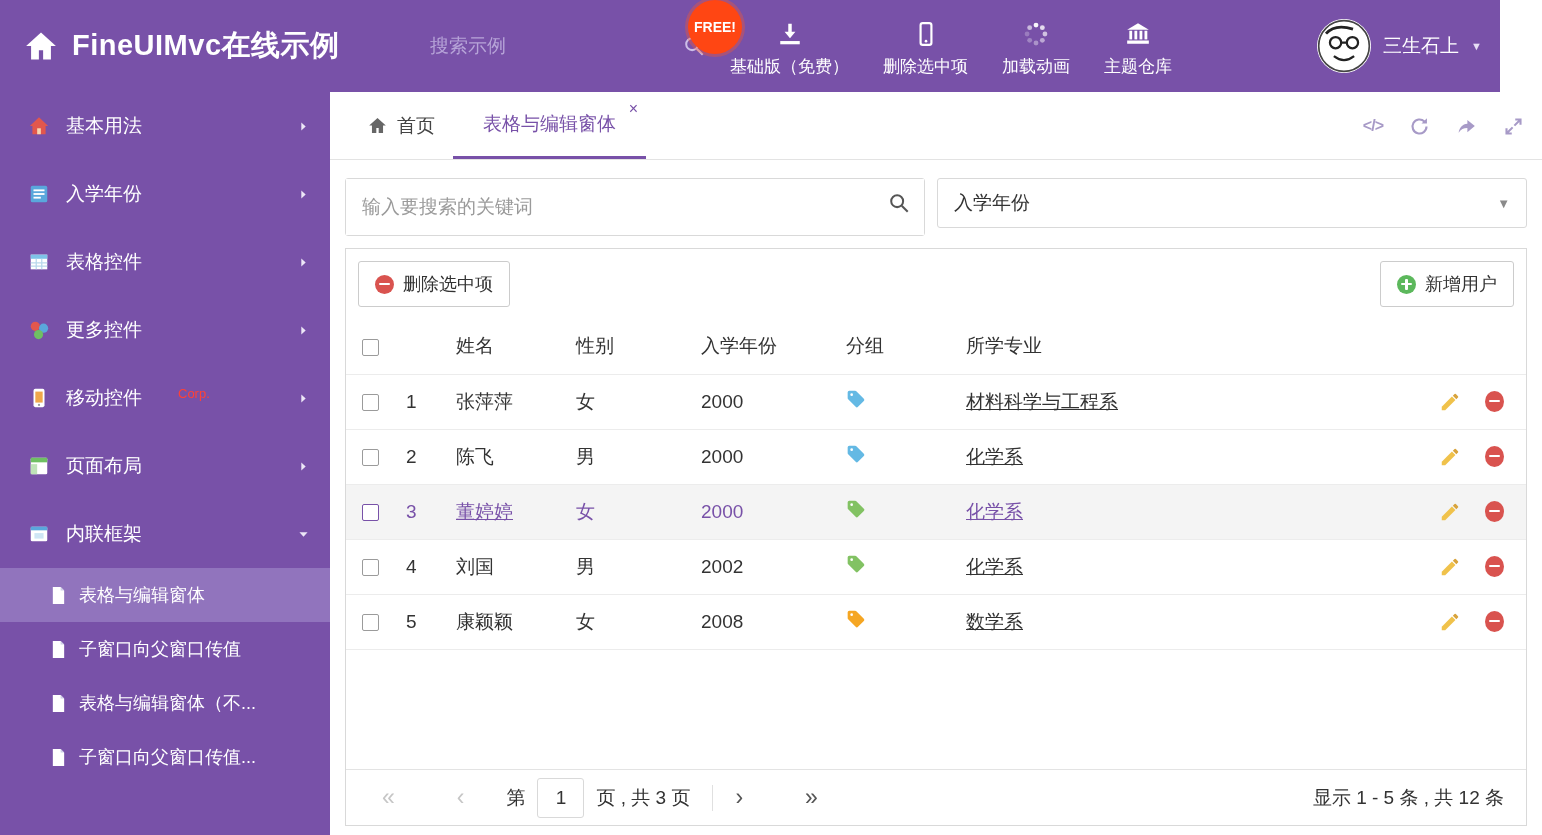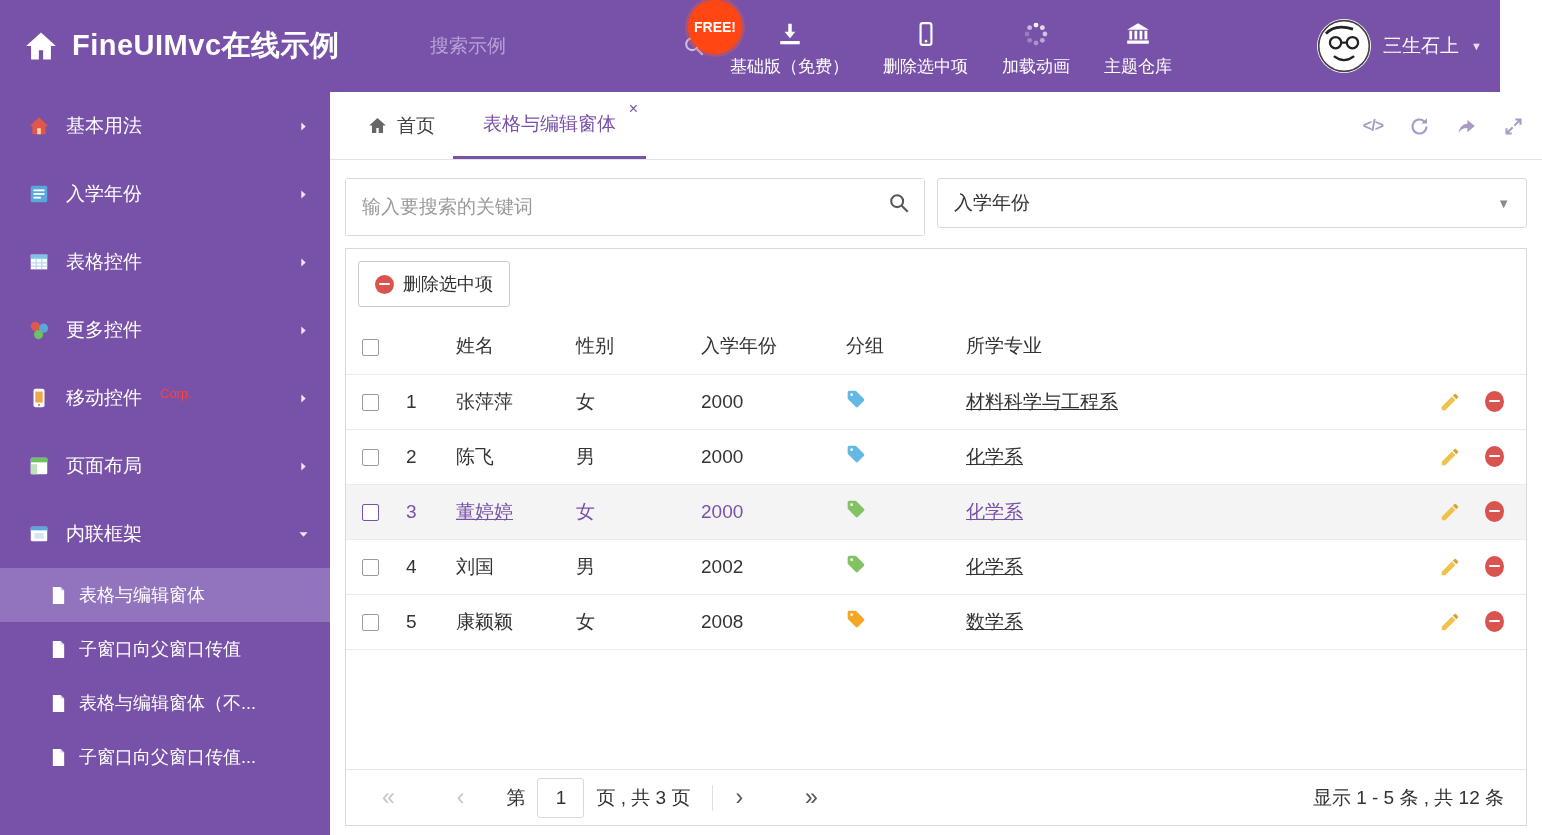--- a/index.html
+++ b/index.html
@@ -28,21 +28,21 @@
   .avatar svg { width:54px; height:54px; }
   .huser-name { font-size:19px; }
   .huser-caret { font-size:11px; color:#e7def5; }
 
   
   .sidebar { position:absolute; top:92px; left:0; width:330px; bottom:0; background:#7851a8; overflow:hidden; }
   .snav-item { height:68px; display:flex; align-items:center; gap:16px; padding:0 20px 0 28px; color:#fff; font-size:19px; cursor:pointer; }
   .sicon { width:22px; height:22px; flex:0 0 22px; }
   .sicon svg { width:22px; height:22px; }
   .snav-label { white-space:nowrap; }
-  .snav-badge { color:#ff4136; font-size:13px; margin-left:2px; transform:translateY(-5px); }
+  .snav-badge { color:#ff4136; font-size:13px; margin-left:20px; transform:translateY(-5px); }
   .chev { margin-left:auto; color:#ede7f7; }
   .chev svg { width:13px; height:13px; }
   .sub-item { height:54px; display:flex; align-items:center; gap:12px; padding-left:50px; color:#fff; font-size:18px; cursor:pointer; }
   .sub-item.active { background:#9174bd; }
   .ficon { width:17px; height:19px; flex:0 0 17px; }
   .ficon svg { width:17px; height:19px; }
 
   
   .main { position:absolute; top:92px; left:330px; right:0; bottom:0; background:#fff; }
 
@@ -389,20 +389,24 @@
       <span>入学年份</span>
       <span class="dropdown-caret">▼</span>
     </div>
   </div>
 
   <div class="panel">
     <div class="toolbar">
       <button class="btn">
         <span class="circle-icon circle-minus"></span>
         <span>删除选中项</span>
+      </button>
+      <button class="btn">
+        <span class="circle-icon circle-plus"></span>
+        <span>新增用户</span>
       </button>
     </div>
 
     <table class="grid">
       <colgroup>
         <col style="width:60px">
           <col style="width:50px">
           <col style="width:120px">
           <col style="width:125px">
         <col style="width:145px">

